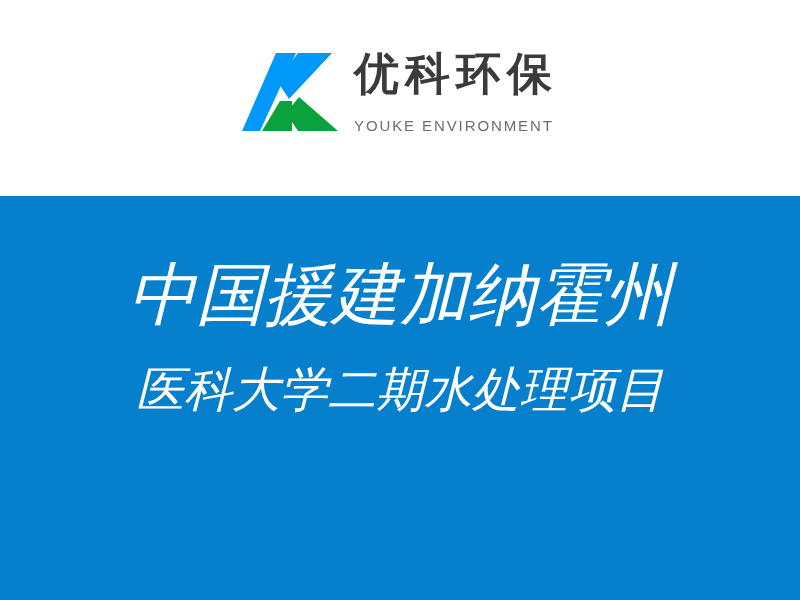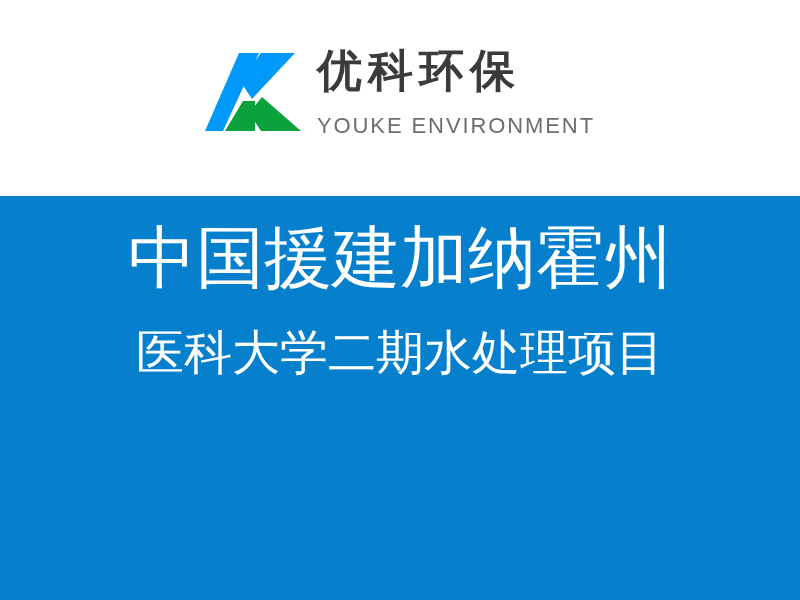--- a/index.html
+++ b/index.html
@@ -65,21 +65,21 @@
     font-size: 45px;
     font-weight: bold;
     color: #3b3b3b;
     letter-spacing: 6px;
     line-height: 1.0;
     white-space: nowrap;
   }
 
   .wordmark-en {
     font-family: "Liberation Sans", "DejaVu Sans", sans-serif;
-    font-size: 22px;
+    font-size: 15px;
     font-weight: normal;
     color: #6d6d6d;
     letter-spacing: 1.9px;
     line-height: 1.0;
     margin-top: 22px;
     white-space: nowrap;
   }
 
   
   .title-banner {
@@ -90,25 +90,26 @@
     height: 404px;
     background: #0680cc;
     overflow: hidden;
   }
 
   .title-stack {
     position: absolute;
     left: 0;
     top: 0;
     width: 800px;
-    padding-top: 28px;
+    padding-top: 65px;
     box-sizing: border-box;
     display: flex;
     flex-direction: column;
     align-items: center;
+    font-style: italic;
   }
 
   .title-line {
     font-family: "DejaVu Sans", "Liberation Sans", sans-serif;
     color: #ffffff;
     font-weight: normal;
     line-height: 1.0;
     white-space: nowrap;
     text-align: center;
     display: block;

